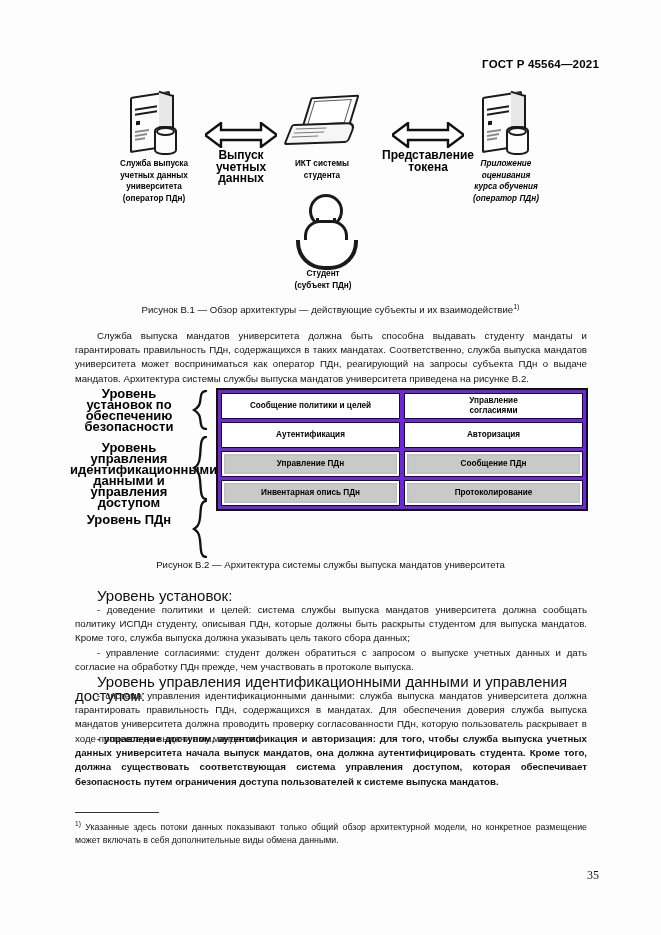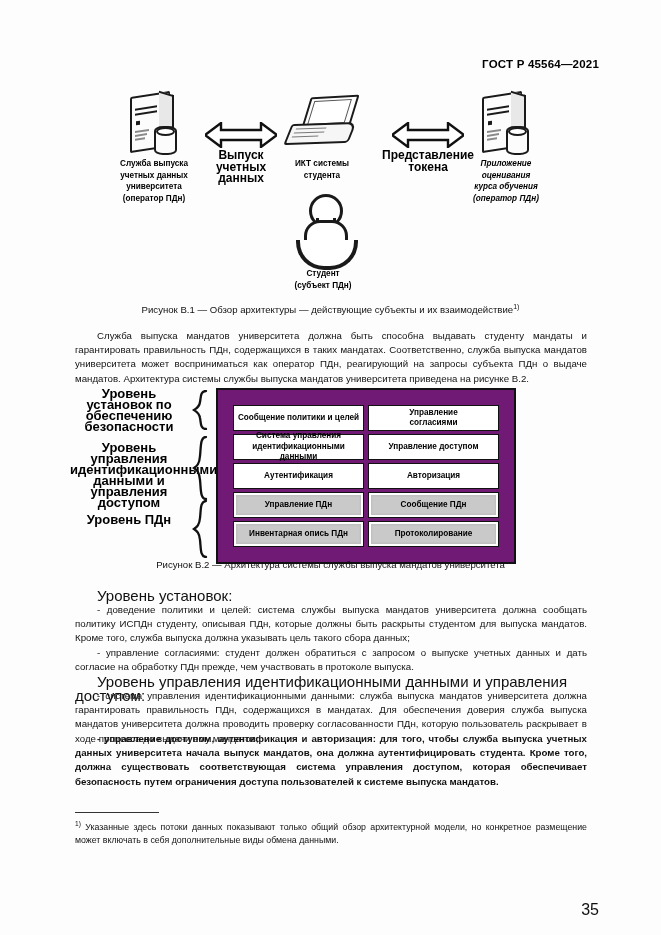--- a/index.html
+++ b/index.html
@@ -276,25 +276,25 @@
     width: 16px;
     font-size: 8px;
     color: #000;
   }
   .brace svg { display:block; }
 
   .matrix {
     position: absolute;
     left: 146px;
     top: 0;
-    width: 300px;
+    width: 372px;
     border: 2.6px solid #111;
-    background: #701a75;
+    background: #6d28d9;
     box-sizing: border-box;
-    padding: 15px;
+    padding: 3px;
   }
   .mrow {
     display: flex;
     gap: 4px;
   }
   .mrow + .mrow { margin-top: 3px; }
   .cell {
     flex: 1 1 0;
     border: 1.6px solid #111;
     background: #fff;
@@ -332,23 +332,24 @@
     font-size: 8.8px;
     line-height: 12.6px;
     text-align: justify;
     color: #111;
   }
   .footnote sup { font-size: 6.6px; }
 
   .page-number {
     position: absolute;
     right: 62px;
-    top: 901px;
-    font-size: 16px;
+    top: 868px;
+    font-size: 12px;
     color: #111;
+    font-family: Liberation Serif, serif;
   }
 </style>
 </head>
 <body>
 
 <div class="page">
 
   <div class="doc-header">ГОСТ Р 45564—2021</div>
 
   <div class="fig1">
@@ -469,25 +470,20 @@
       </svg>
     </div>
 
     <div class="matrix">
       <div class="mrow">
         <div class="cell">Сообщение политики и целей</div>
         <div class="cell">Управление
 согласиями</div>
       </div>
       <div class="mrow">
-        <div class="cell">Система управления
-идентификационными данными</div>
-        <div class="cell">Управление доступом</div>
-      </div>
-      <div class="mrow">
         <div class="cell">Аутентификация</div>
         <div class="cell">Авторизация</div>
       </div>
       <div class="mrow">
         <div class="cell shaded">Управление ПДн</div>
         <div class="cell shaded">Сообщение ПДн</div>
       </div>
       <div class="mrow">
         <div class="cell shaded">Инвентарная опись ПДн</div>
         <div class="cell shaded">Протоколирование</div>

